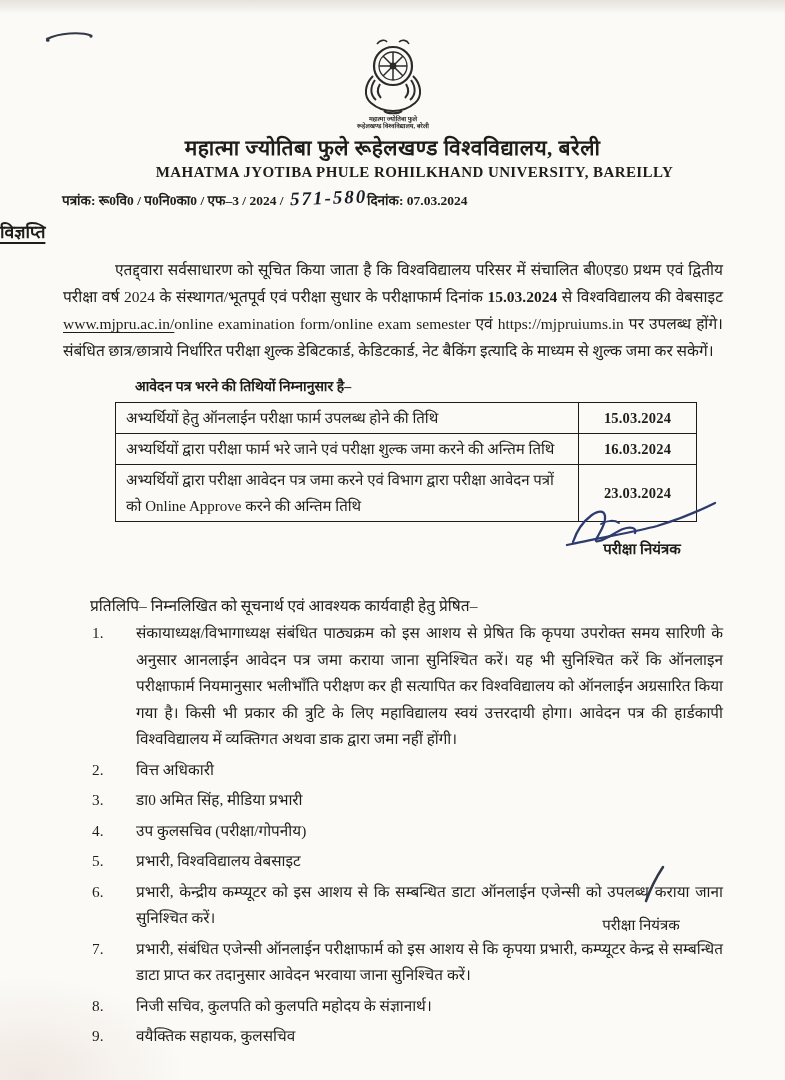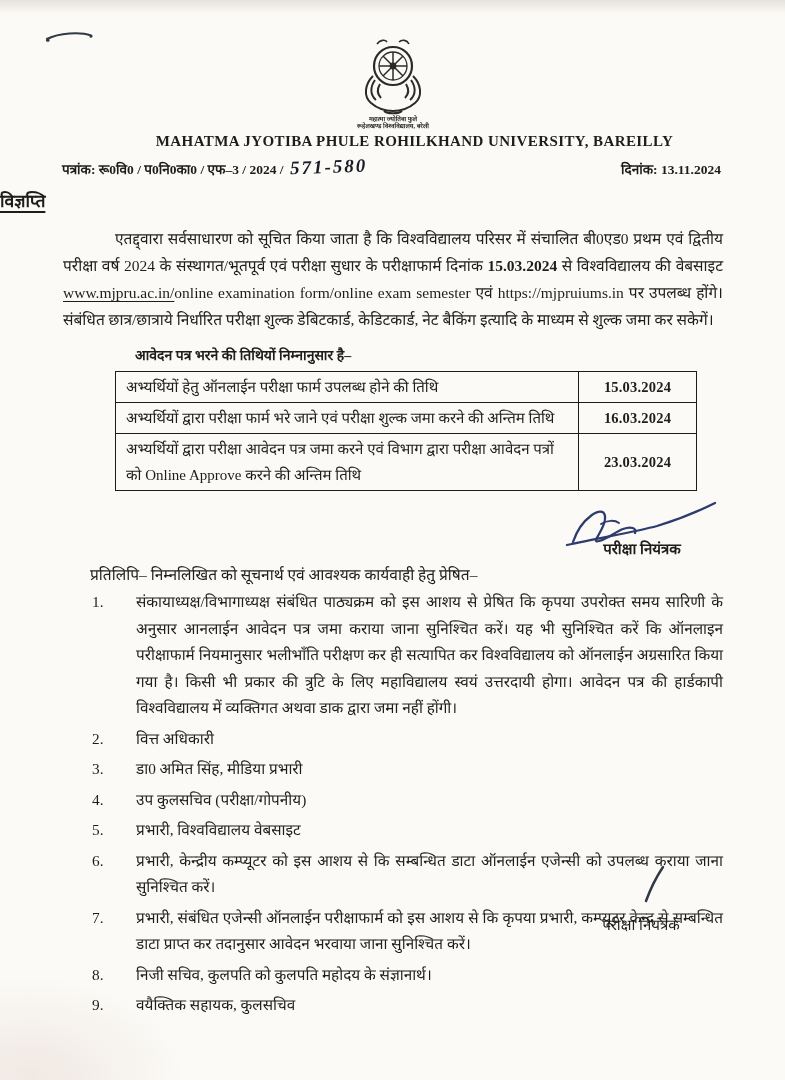--- a/index.html
+++ b/index.html
@@ -17,21 +17,21 @@
   }
   
   .ink{stroke:#2e3b6e;fill:none;stroke-linecap:round;stroke-linejoin:round;}
   .ink-dark{stroke:#323946;fill:none;stroke-linecap:round;stroke-linejoin:round;}
   .pen-mark{position:absolute;left:44px;top:27px;}
   
   .header{padding-top:36px;text-align:center;}
   .emblem{display:block;margin:0 auto;}
   .title-hi{font-size:21px;font-weight:700;margin-top:3px;letter-spacing:.5px;}
   .title-en{font-size:15px;font-weight:700;margin-top:3px;letter-spacing:.4px;padding-left:44px;}
-  .ref-row{display:flex;justify-content:space-between;align-items:baseline;
+  .ref-row{display:flex;justify-content:flex-start;align-items:baseline;
     margin:7px 64px 0 62px;font-size:13.5px;font-weight:700;}
   .ref-left{display:flex;align-items:baseline;gap:6px;}
   .hand-ref{font-size:19px;font-weight:600;font-style:italic;letter-spacing:2px;
     color:#181c26;transform:rotate(-2deg);display:inline-block;position:relative;top:-1px;}
   .notice-title{text-align:left;margin-top:9px;font-size:17.5px;font-weight:700;
     text-decoration:underline;text-underline-offset:4px;text-decoration-thickness:1.6px;}
   
   .body-para{margin:13px 62px 0 63px;font-size:15.5px;font-weight:500;
     line-height:27px;text-align:justify;text-indent:52px;}
   .u{text-decoration:underline;text-underline-offset:3px;}
@@ -88,29 +88,30 @@
         <path d="M43,48 C40,53 40,58 44,62"></path>
         <path d="M74,44 C79,51 79,59 73,64"></path>
         <path d="M69,48 C72,53 72,58 68,62"></path>
         <path d="M47,75 C50,78 62,78 65,75"></path>
       </g>
 
       <text x="56" y="85" text-anchor="middle" font-size="6.4" font-weight="bold" fill="#2a2a2a">महात्मा ज्योतिबा फुले</text>
       <text x="56" y="92" text-anchor="middle" font-size="6.4" font-weight="bold" fill="#2a2a2a">रूहेलखण्ड विश्वविद्यालय, बरेली</text>
     </svg>
 
+    <div class="title-hi">महात्मा ज्योतिबा फुले रूहेलखण्ड विश्वविद्यालय, बरेली</div>
     <div class="title-en">MAHATMA JYOTIBA PHULE ROHILKHAND UNIVERSITY, BAREILLY</div>
   </div>
 
   <div class="ref-row">
     <span class="ref-left">
       <span>पत्रांक: रू0वि0 / प0नि0का0 / एफ–3 / 2024 /</span>
       <span class="hand-ref">571-580</span>
     </span>
-    <span>दिनांक: 13.11.2024</span>
+    <span>दिनांक: 07.03.2024</span>
   </div>
 
   <div class="notice-title">विज्ञप्ति</div>
 
   <div class="body-para"><span>एतद्द्वारा सर्वसाधारण को सूचित किया जाता है कि विश्वविद्यालय परिसर में संचालित बी0एड0 प्रथम एवं द्वितीय परीक्षा वर्ष 2024 के संस्थागत/भूतपूर्व एवं परीक्षा सुधार के परीक्षाफार्म दिनांक </span><span class="b">15.03.2024</span><span> से विश्वविद्यालय की वेबसाइट </span><span class="u">www.mjpru.ac.in/</span><span>online examination form/online exam semester एवं </span><span>https://mjpruiums.in</span><span> पर उपलब्ध होंगे। संबंधित छात्र/छात्राये निर्धारित परीक्षा शुल्क डेबिटकार्ड, केडिटकार्ड, नेट बैकिंग इत्यादि के माध्यम से शुल्क जमा कर सकेगें।</span></div>
 
   <div class="schedule-intro">आवेदन पत्र भरने की तिथियों निम्नानुसार है–</div>
 
   <table class="schedule">
     <tbody>

